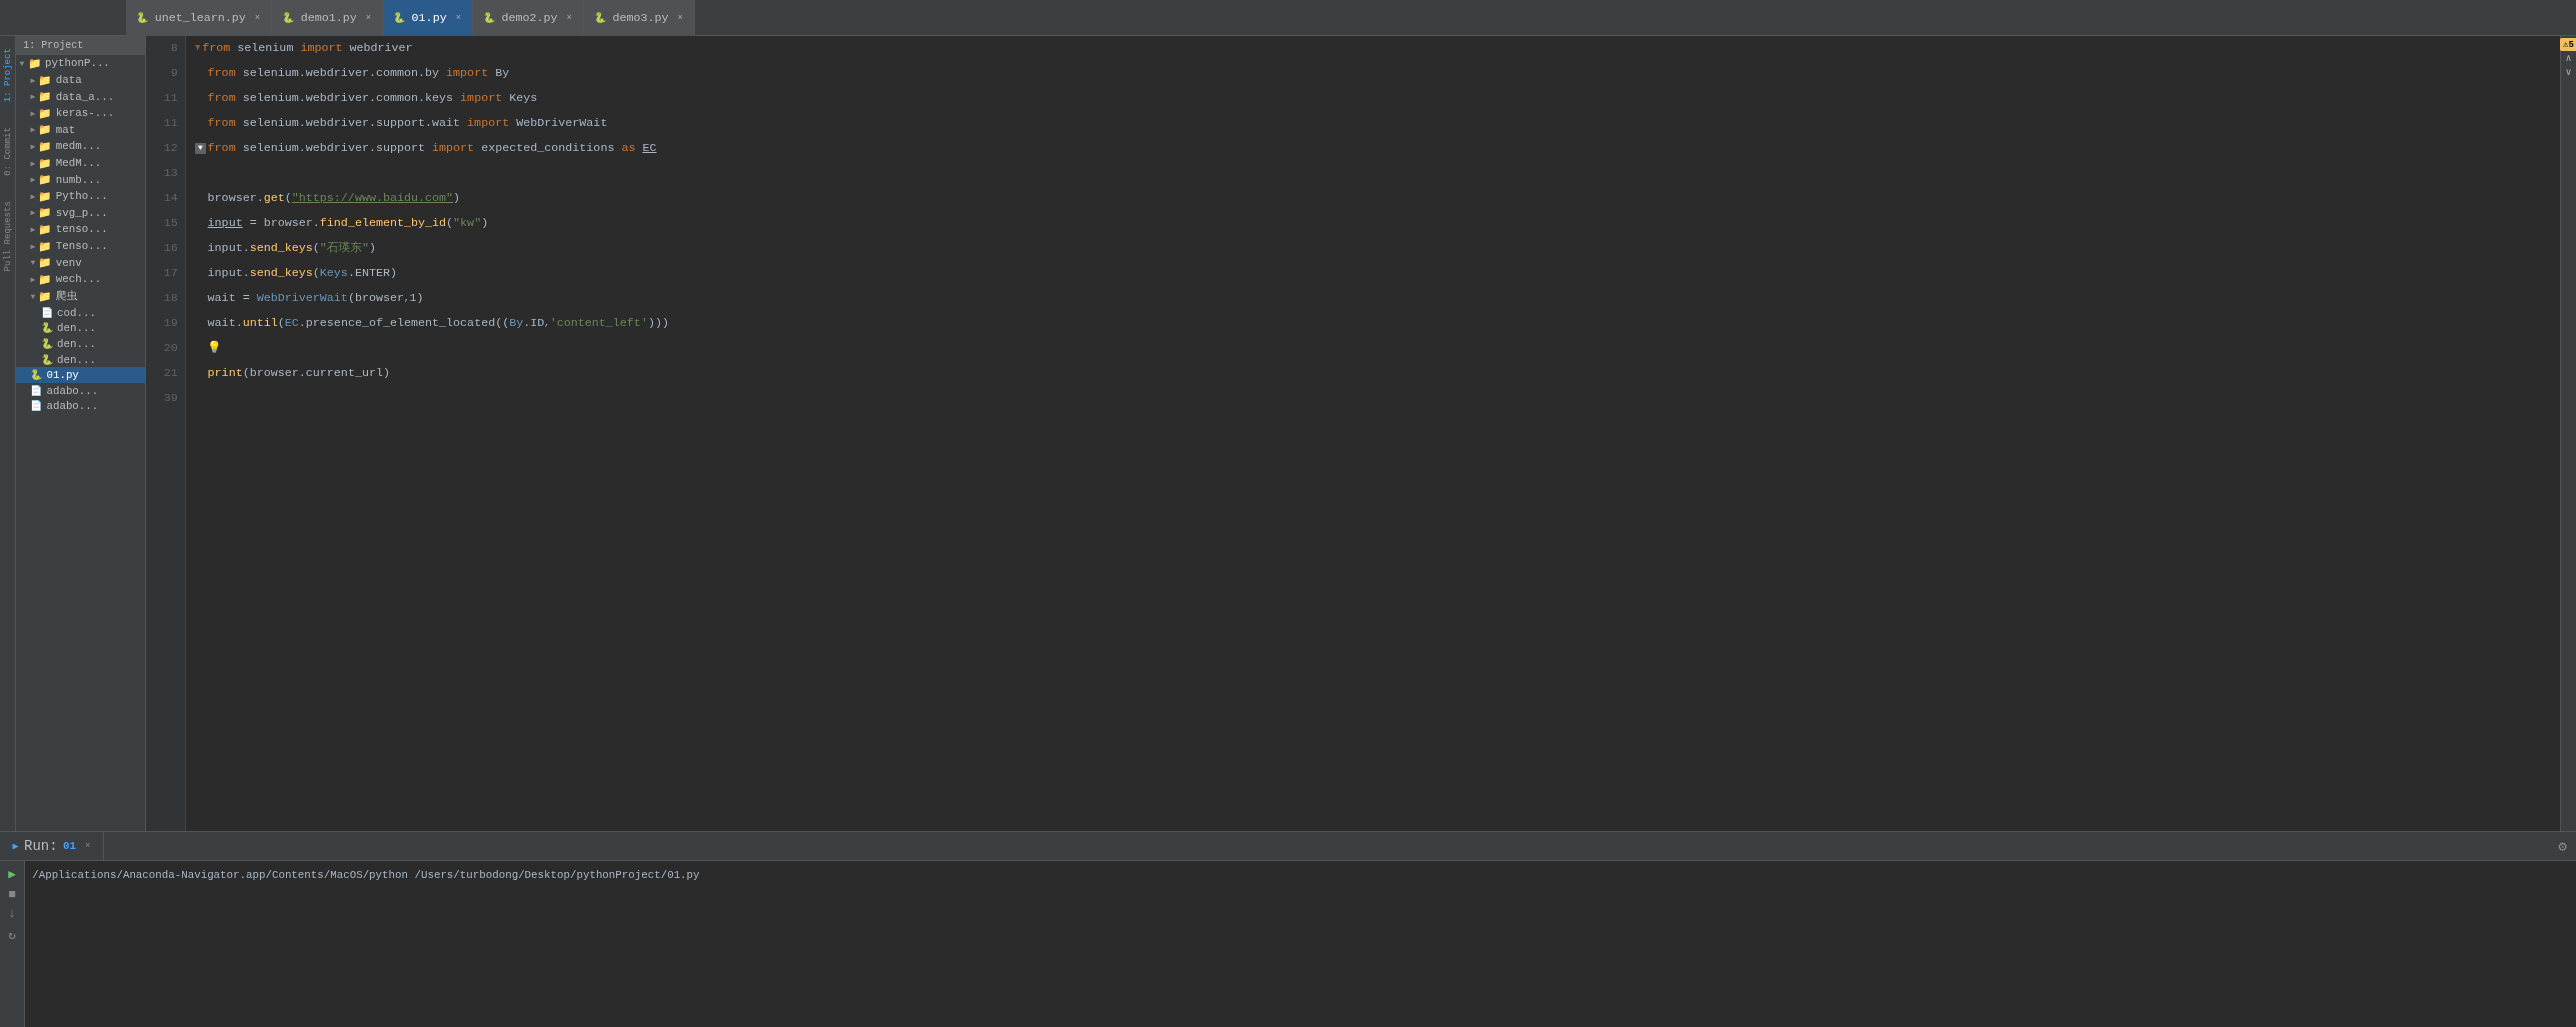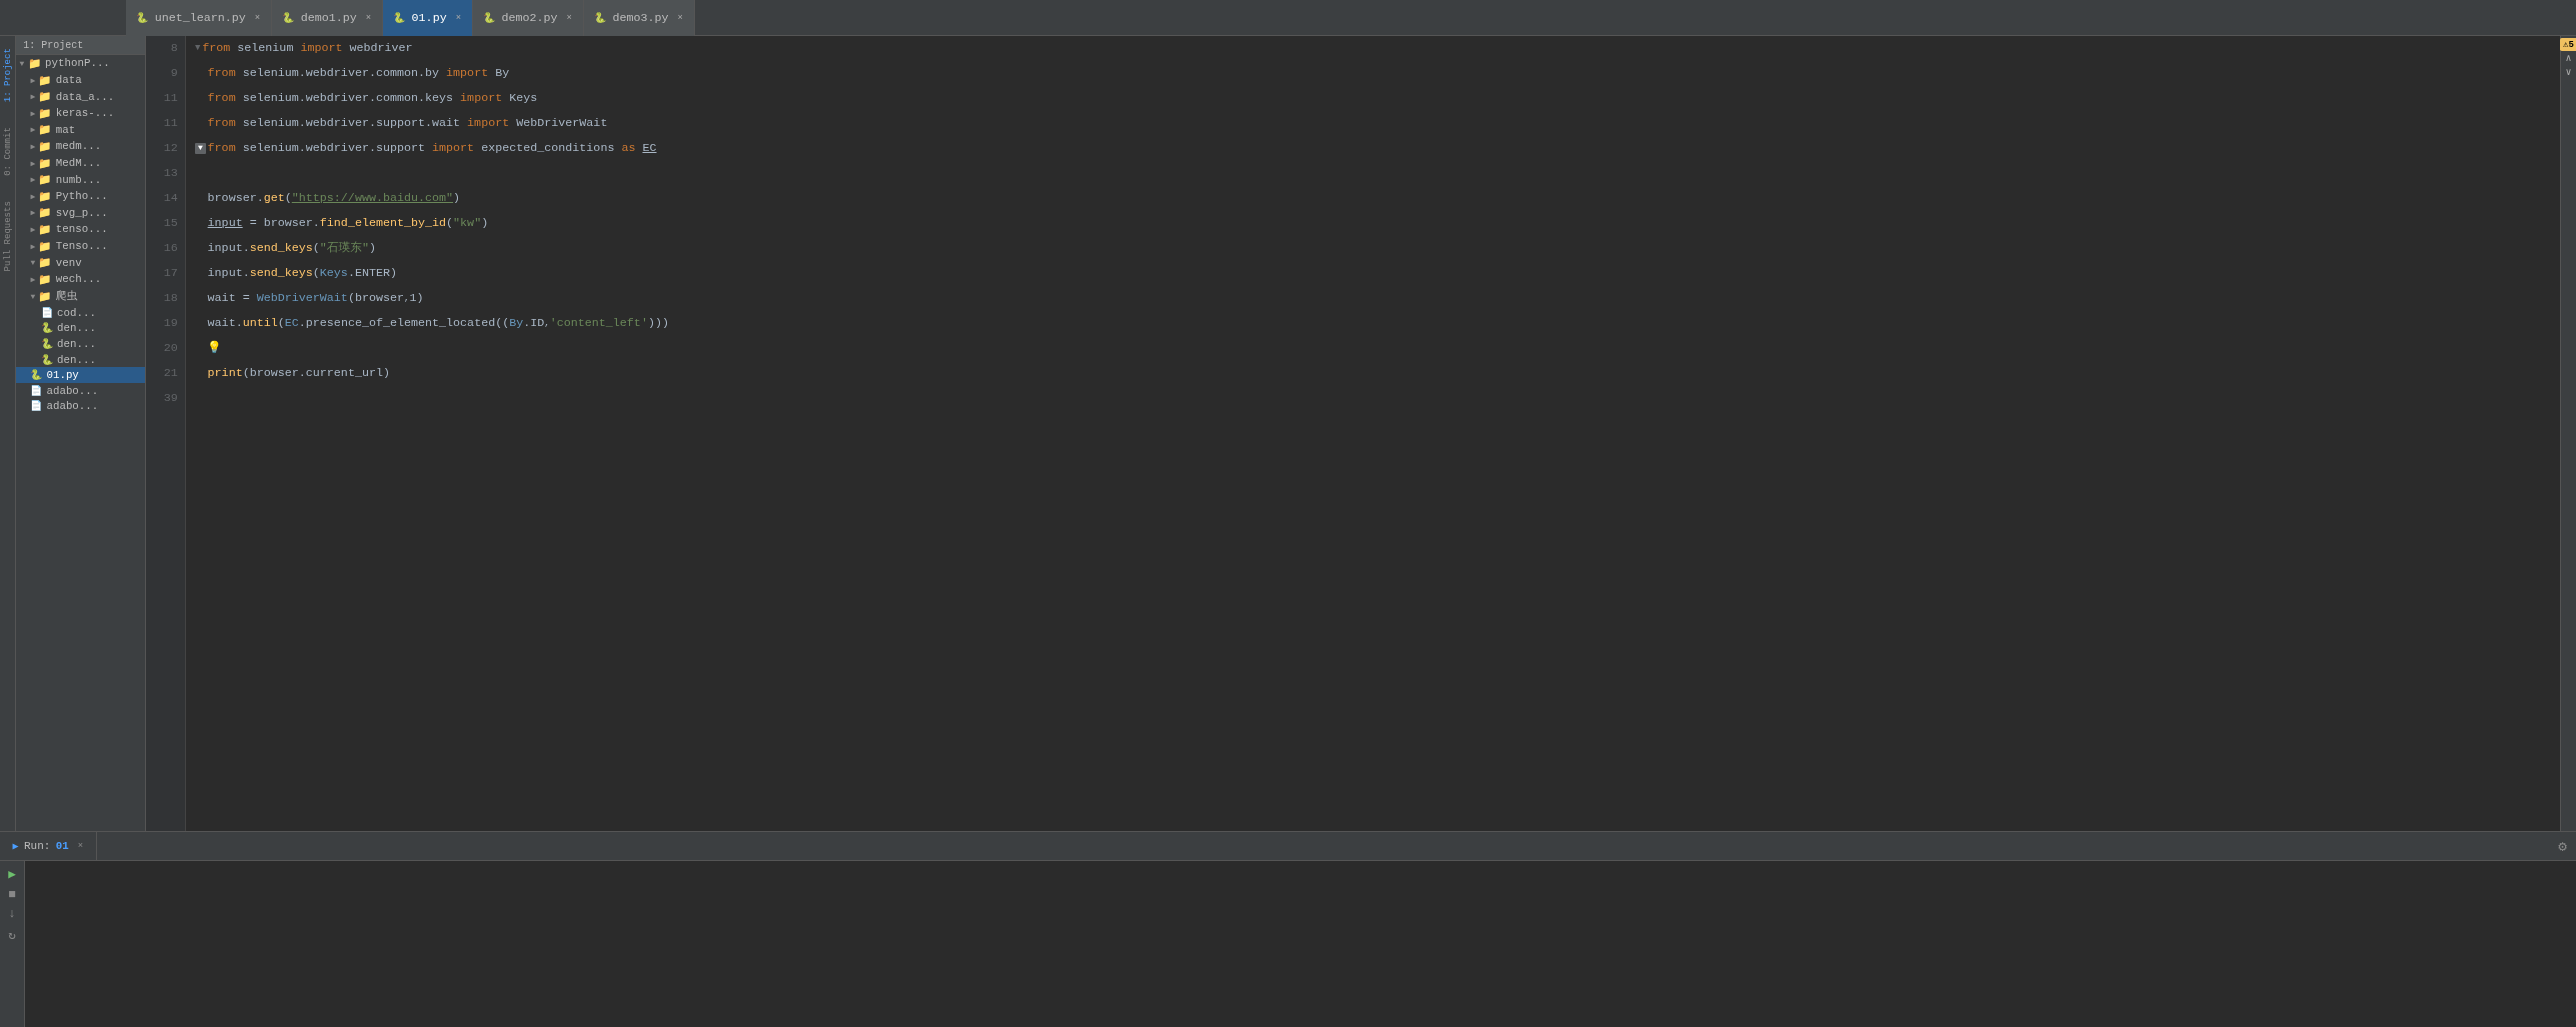--- a/index.html
+++ b/index.html
@@ -246,21 +246,21 @@
     .run-link {
       color: #4a9eff;
       text-decoration: underline;
       cursor: pointer;
       border: 1.8px solid #e05a00;
       display: inline-block;
     }
     .run-success { color: #6dbf6d; }
     .run-label {
       color: #bbb;
-      font-size: 11px;
+      font-size: 14px;
     }
 
     
     .fold-marker {
       display: inline-block;
       width: 10.8px;
       height: 10.8px;
       background: #606366;
       color: #fff;
       font-size: 8px;
@@ -585,16 +585,19 @@
   <div class="run-content">
 
     <div class="run-toolbar">
       <span class="run-btn">▶</span>
       <span class="run-btn-stop">■</span>
       <span class="run-btn-scroll">↓</span>
       <span class="run-btn-scroll">↻</span>
     </div>
 
     <div class="run-output">
+      <div>
+        <span class="run-path">/Applications/Anaconda-Navigator.app/Contents/MacOS/python /Users/turbodong/Desktop/pythonProject/01.py</span>
+      </div>
     </div>
   </div>
 </div>
 
 
 </body></html>

